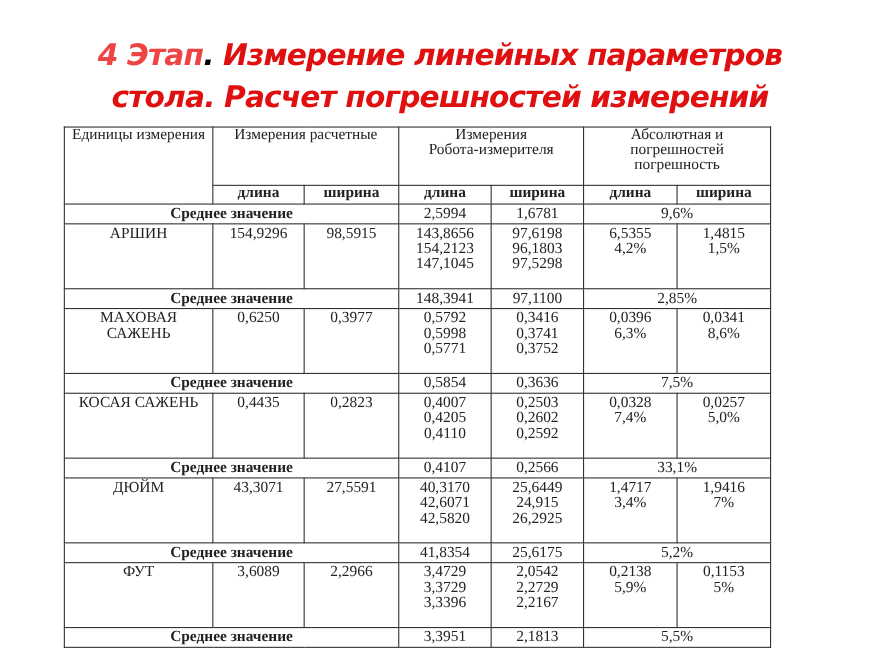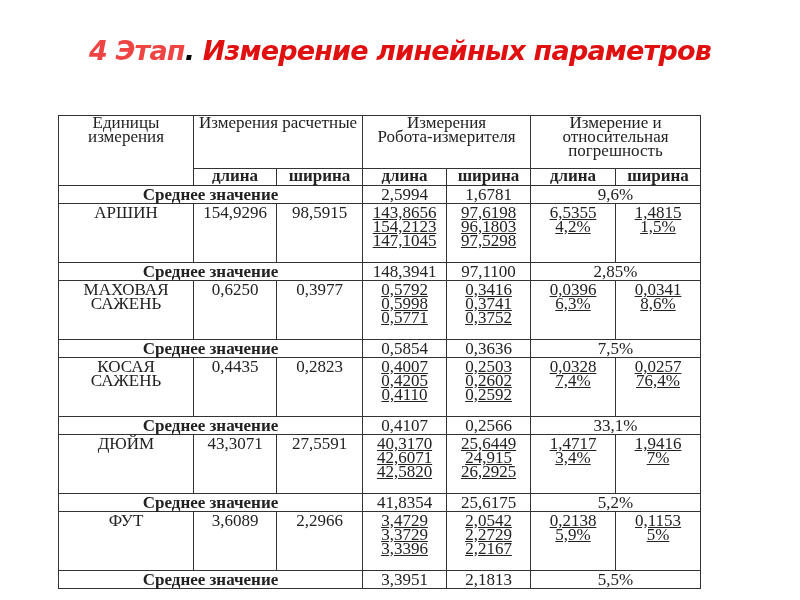--- a/index.html
+++ b/index.html
@@ -14,44 +14,45 @@
   }
   .title .blue { color: #ef4444; }
   .title .dot { color: #000000; }
   .title .red { color: #e01010; }
   table.grid {
     position: absolute; left: 58px; top: 115px;
     width: 642px;
     border-collapse: collapse;
     table-layout: fixed;
     font-family: "Liberation Serif", serif;
-    font-size: 17px; color: #222;
+    font-size: 14px; color: #222;
   }
   table.grid td {
     border: 1px solid #333;
     padding: 0 4px;
     vertical-align: top;
     text-align: center;
     line-height: 14px;
   }
   td.hdr { height: 52px; padding-top: 2px; }
   td.sub { height: 16px; vertical-align: middle; font-weight: bold; }
   td.unit { text-align: left; }
   tr.avg td { height: 17px; vertical-align: middle; }
   tr.avg td.avg-label { font-weight: bold; text-align: center; }
   tr.data td { height: 56px; padding-top: 2px; }
-  .stack span { display: block; text-decoration: underline; }
+  .stack span { display: block; }
 </style>
 </head>
 <body>
 
 <div class="title">
   <div>
     <span class="blue">4 Этап</span><span class="dot">.</span><span class="red"> Измерение линейных параметров</span>
   </div>
+  <div class="red">стола. Расчет погрешностей измерений</div>
 </div>
 
 <table class="grid">
   <colgroup>
     <col style="width:135px">
       <col style="width:83px">
       <col style="width:86px">
     <col style="width:84px">
       <col style="width:84px">
       <col style="width:85px">
@@ -59,21 +60,21 @@
   </colgroup>
   <tbody id="tbody">
     <tr>
       <td class="hdr unit" rowspan="2">Единицы измерения</td>
       <td class="hdr" colspan="2">Измерения расчетные</td>
       <td class="hdr" colspan="2">
         <span style="display:block">Измерения</span>
         <span style="display:block">Робота-измерителя</span>
       </td>
       <td class="hdr" colspan="2">
-        <span style="display:block">Измерение и относительная</span>
+        <span style="display:block">Абсолютная и погрешностей</span>
         <span style="display:block">погрешность</span>
       </td>
     </tr>
     <tr>
       <td class="sub">длина</td>
       <td class="sub">ширина</td>
       <td class="sub">длина</td>
       <td class="sub">ширина</td>
       <td class="sub">длина</td>
       <td class="sub">ширина</td>
@@ -158,21 +159,21 @@
           <span>0,2503</span>
           <span>0,2602</span>
           <span>0,2592</span>
         </td>
     <td class="stack">
           <span>0,0328</span>
           <span>7,4%</span>
         </td>
     <td class="stack">
           <span>0,0257</span>
-          <span>76,4%</span>
+          <span>5,0%</span>
         </td>
   </tr>
   <tr class="avg">
     <td class="avg-label" colspan="3">Среднее значение</td>
     <td>0,4107</td>
     <td>0,2566</td>
     <td colspan="2">33,1%</td>
   </tr>
 
   <tr class="data">

